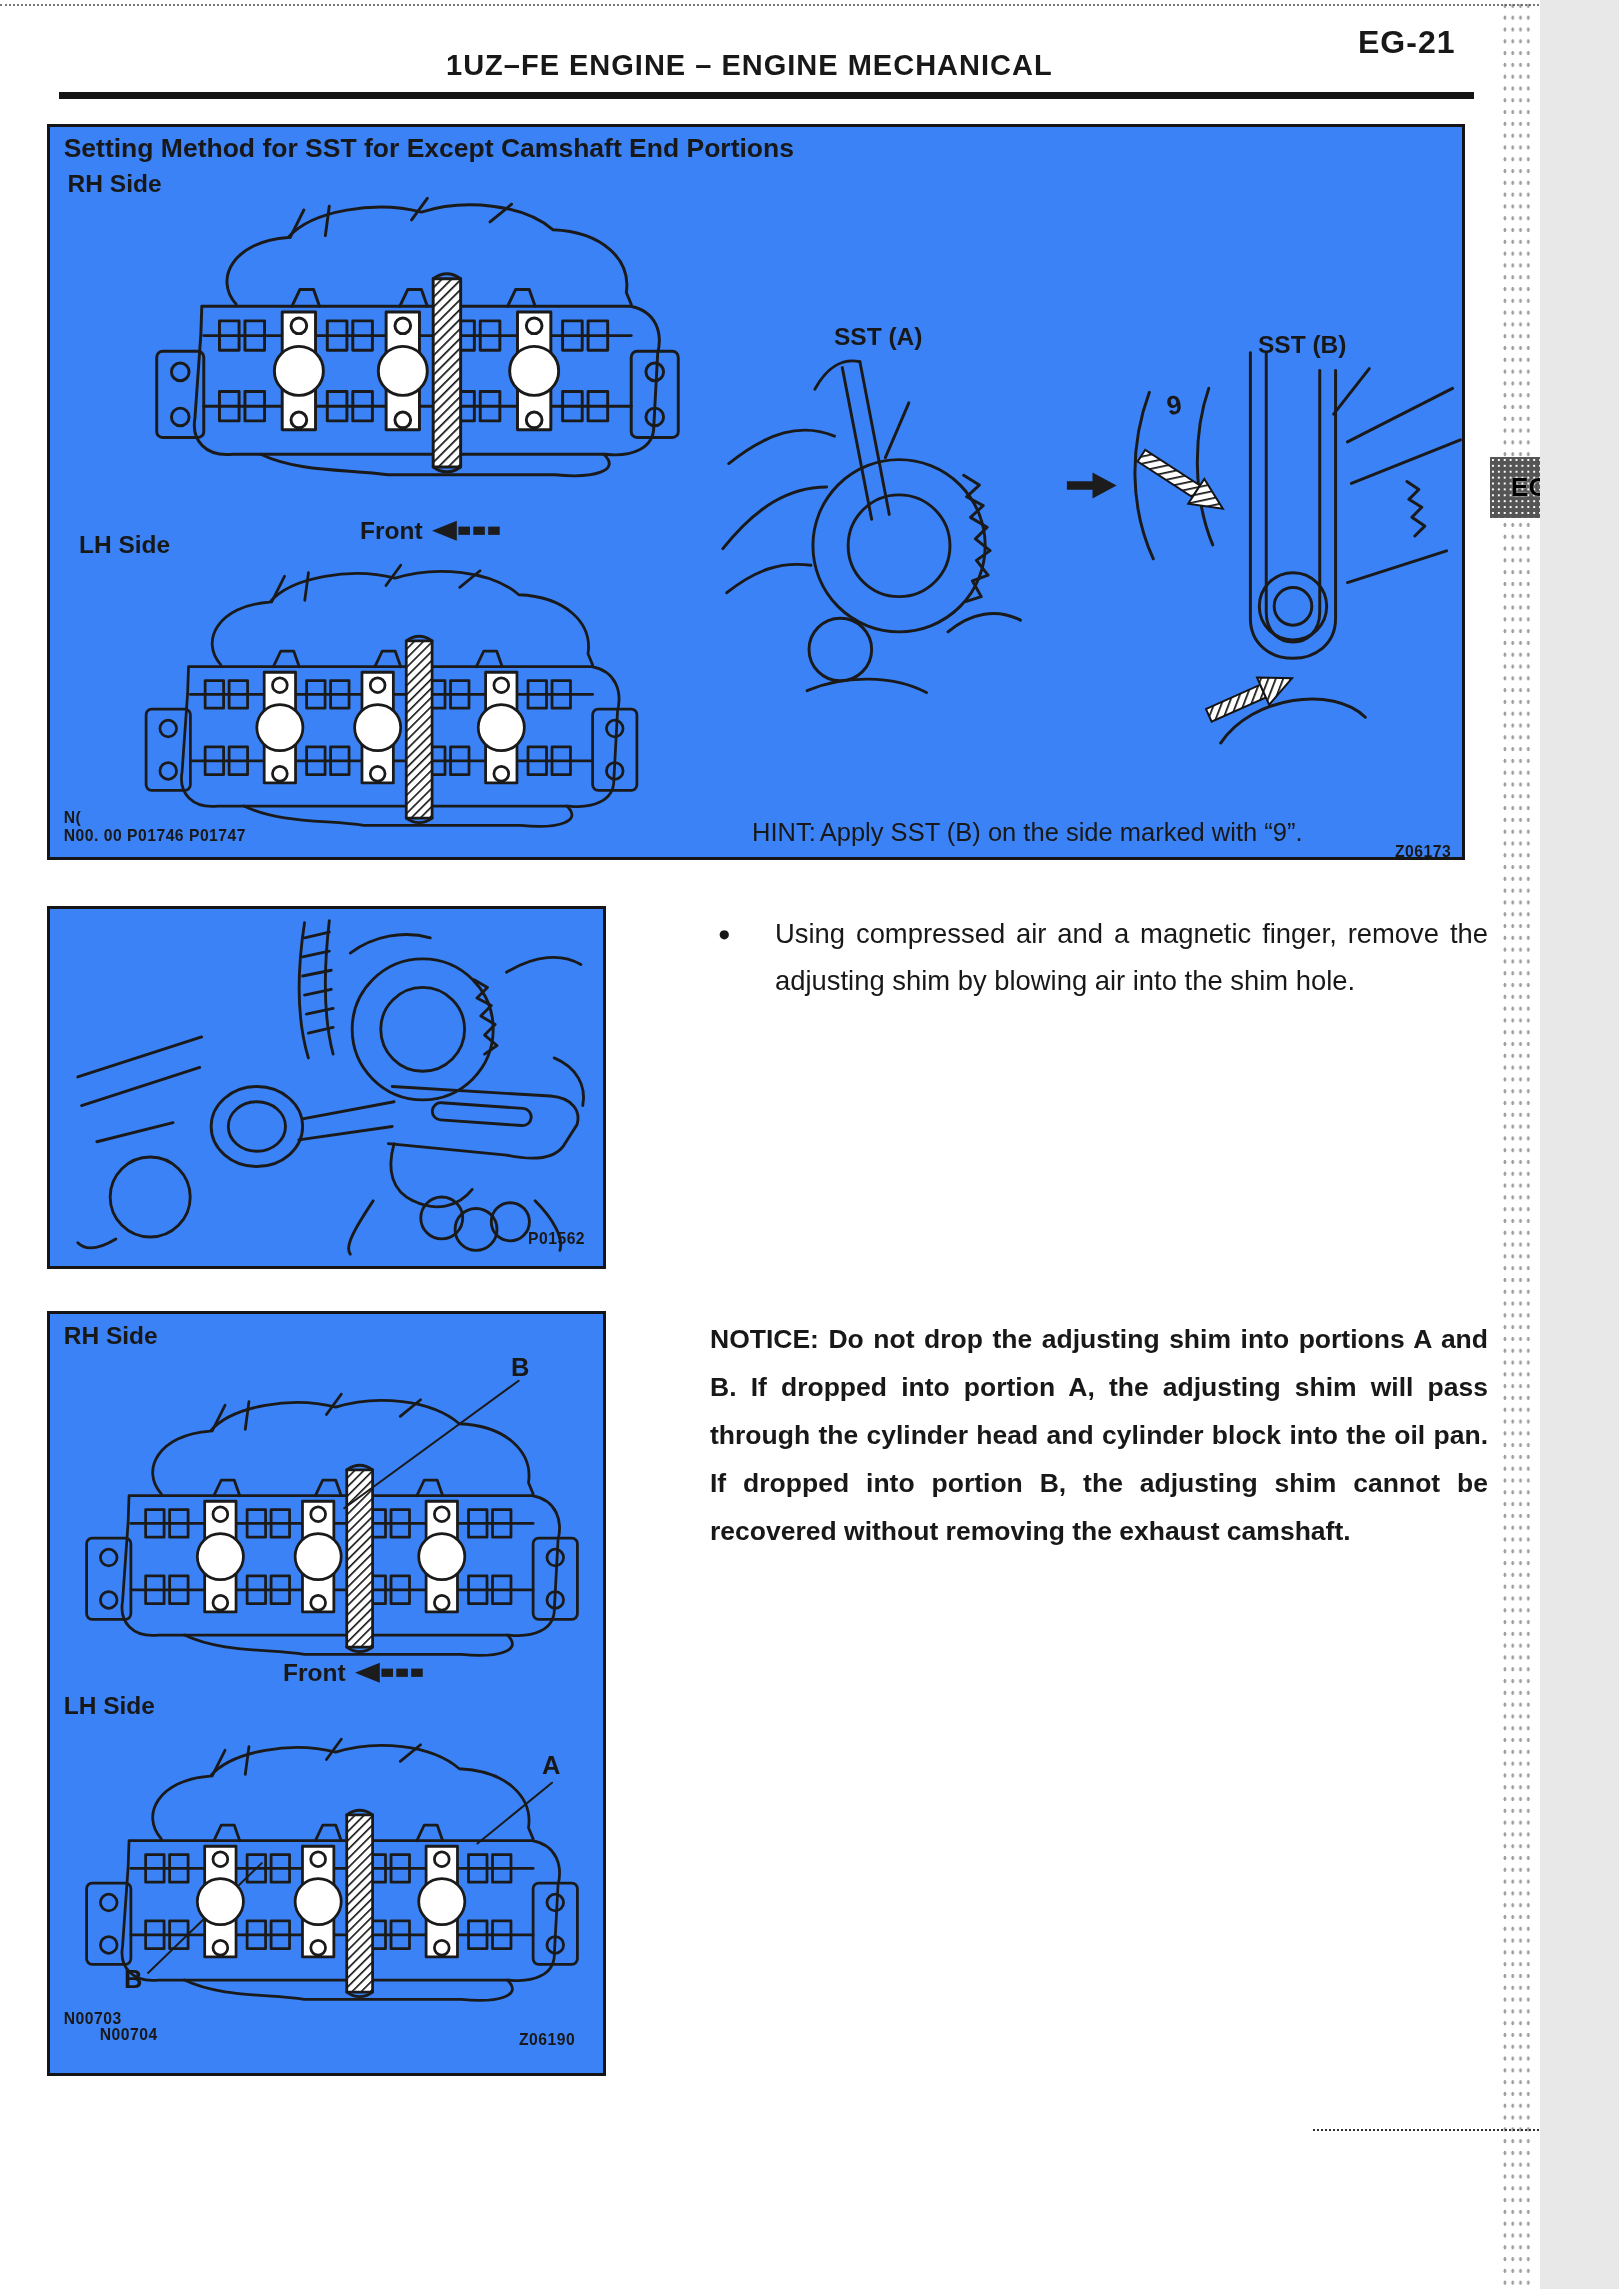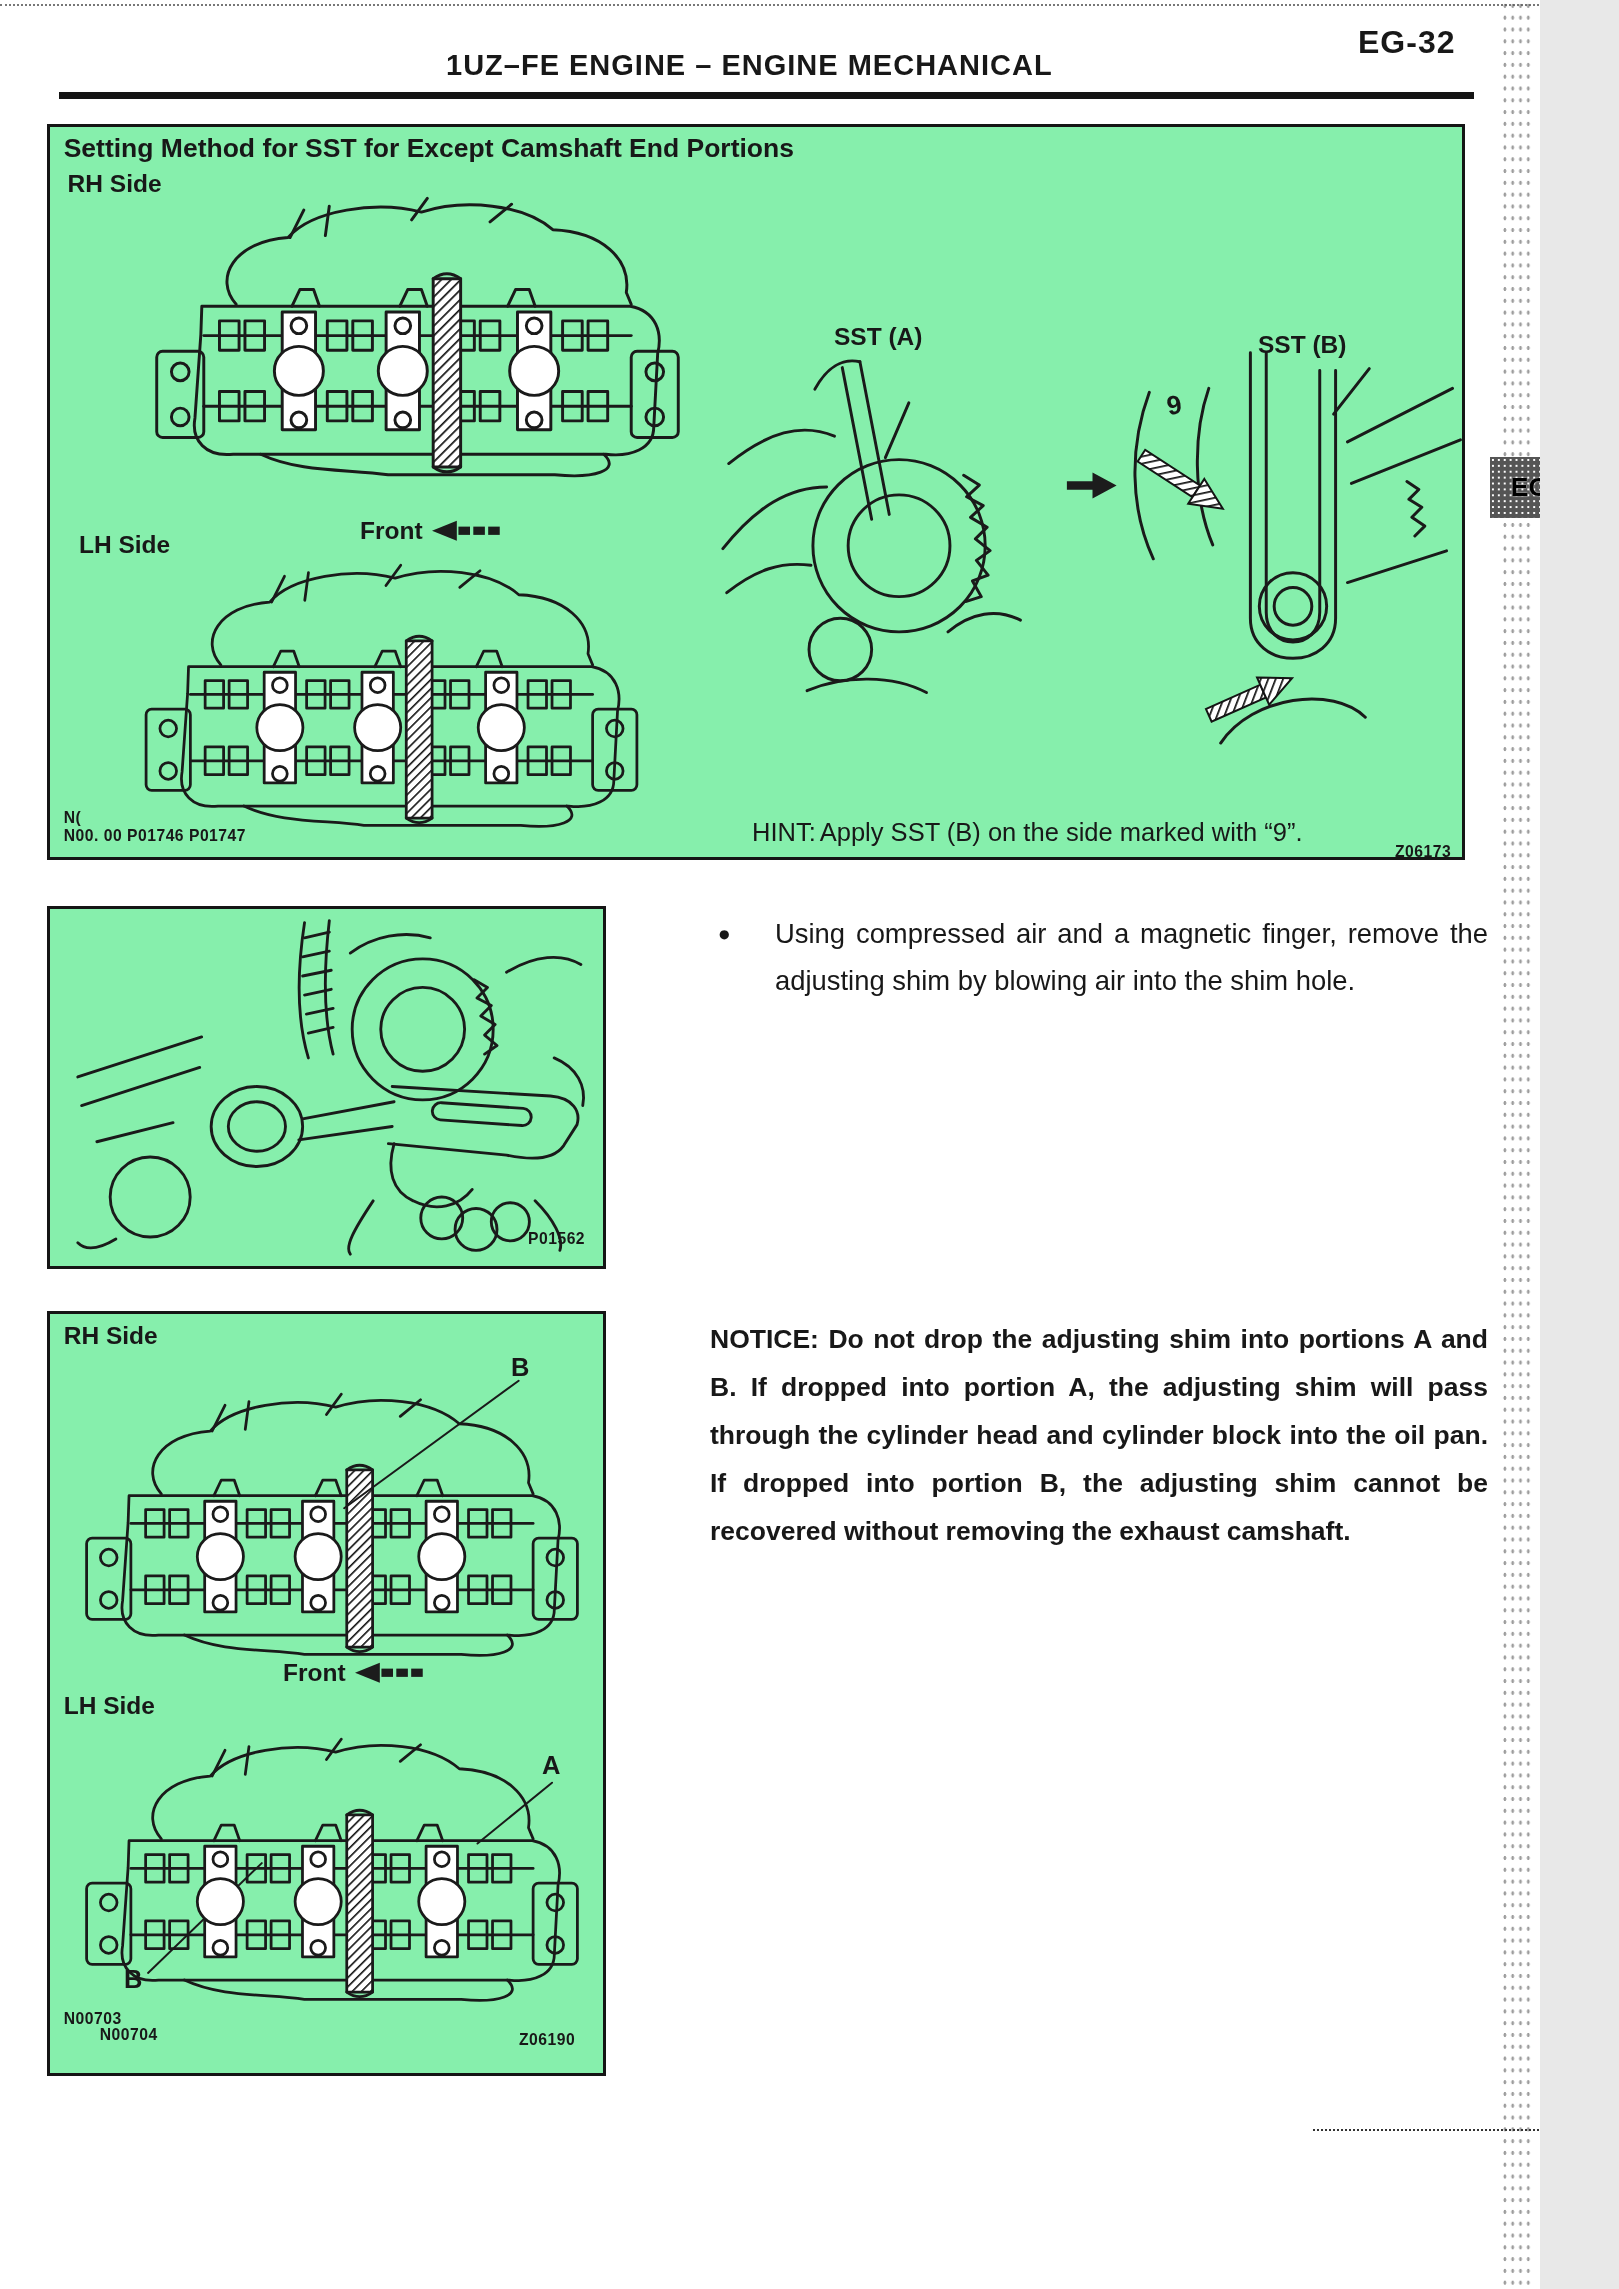--- a/index.html
+++ b/index.html
@@ -20,21 +20,21 @@
   .hdr-title{position:absolute;left:446px;top:49px;font-size:29px;font-weight:bold;letter-spacing:1px;}
   .hdr-page{position:absolute;left:1358px;top:23.5px;font-size:32px;font-weight:bold;letter-spacing:1px;}
   .hdr-rule{position:absolute;left:59px;top:92px;width:1415px;height:6.9px;background:#141414;}
   
   .eg-tab{position:absolute;left:1490px;top:457px;width:80px;height:61px;
     background:#555;
     background-image:radial-gradient(#fff 1.1px,transparent 1.5px);background-size:5.9px 5.9px;
     display:flex;align-items:center;justify-content:center;}
   .eg-tab span{font-size:26.5px;font-weight:bold;color:#000;text-shadow:0 0 2px #fff;}
   
-  .figbox{position:absolute;border:3.9px solid #151515;background:#86efac;}
+  .figbox{position:absolute;border:3.9px solid #151515;background:#3b82f6;}
   .fig1{left:47px;top:124px;width:1412px;height:730px;}
   .fig2{left:47px;top:906px;width:553px;height:357px;}
   .fig3{left:47px;top:1311px;width:553px;height:759px;}
   .fig-title{position:absolute;left:13.7px;top:5.9px;font-size:26.5px;font-weight:bold;}
   .side-label{position:absolute;font-size:24.5px;font-weight:bold;}
   .front-group{position:absolute;display:flex;align-items:center;gap:9.8px;text-align:right;}
   .front-group .lbl{font-size:24.5px;font-weight:bold;}
   .code{position:absolute;font-size:15.7px;font-weight:bold;letter-spacing:0.5px;}
   .callout{position:absolute;font-size:25.5px;font-weight:bold;}
   .mark-nine{position:absolute;font-size:26.5px;font-weight:bold;transform:rotate(-10deg);}
@@ -175,21 +175,21 @@
 </svg>
 
 <div class="page">
 
   <div class="top-dots"></div>
   <div class="edge-strip"></div>
   <div class="bottom-bar"></div>
   <div class="bottom-dotline"></div>
 
   <div class="hdr-title">1UZ–FE ENGINE – ENGINE MECHANICAL</div>
-  <div class="hdr-page">EG-32</div>
+  <div class="hdr-page">EG-21</div>
   <div class="hdr-rule"></div>
 
   <div class="eg-tab">
     <span>EG</span>
   </div>
 
   <div class="figbox fig1">
     <div class="fig-title">Setting Method for SST for Except Camshaft End Portions</div>
     <div class="side-label" style="left:17.6px;top:43px;">RH Side</div>
 

